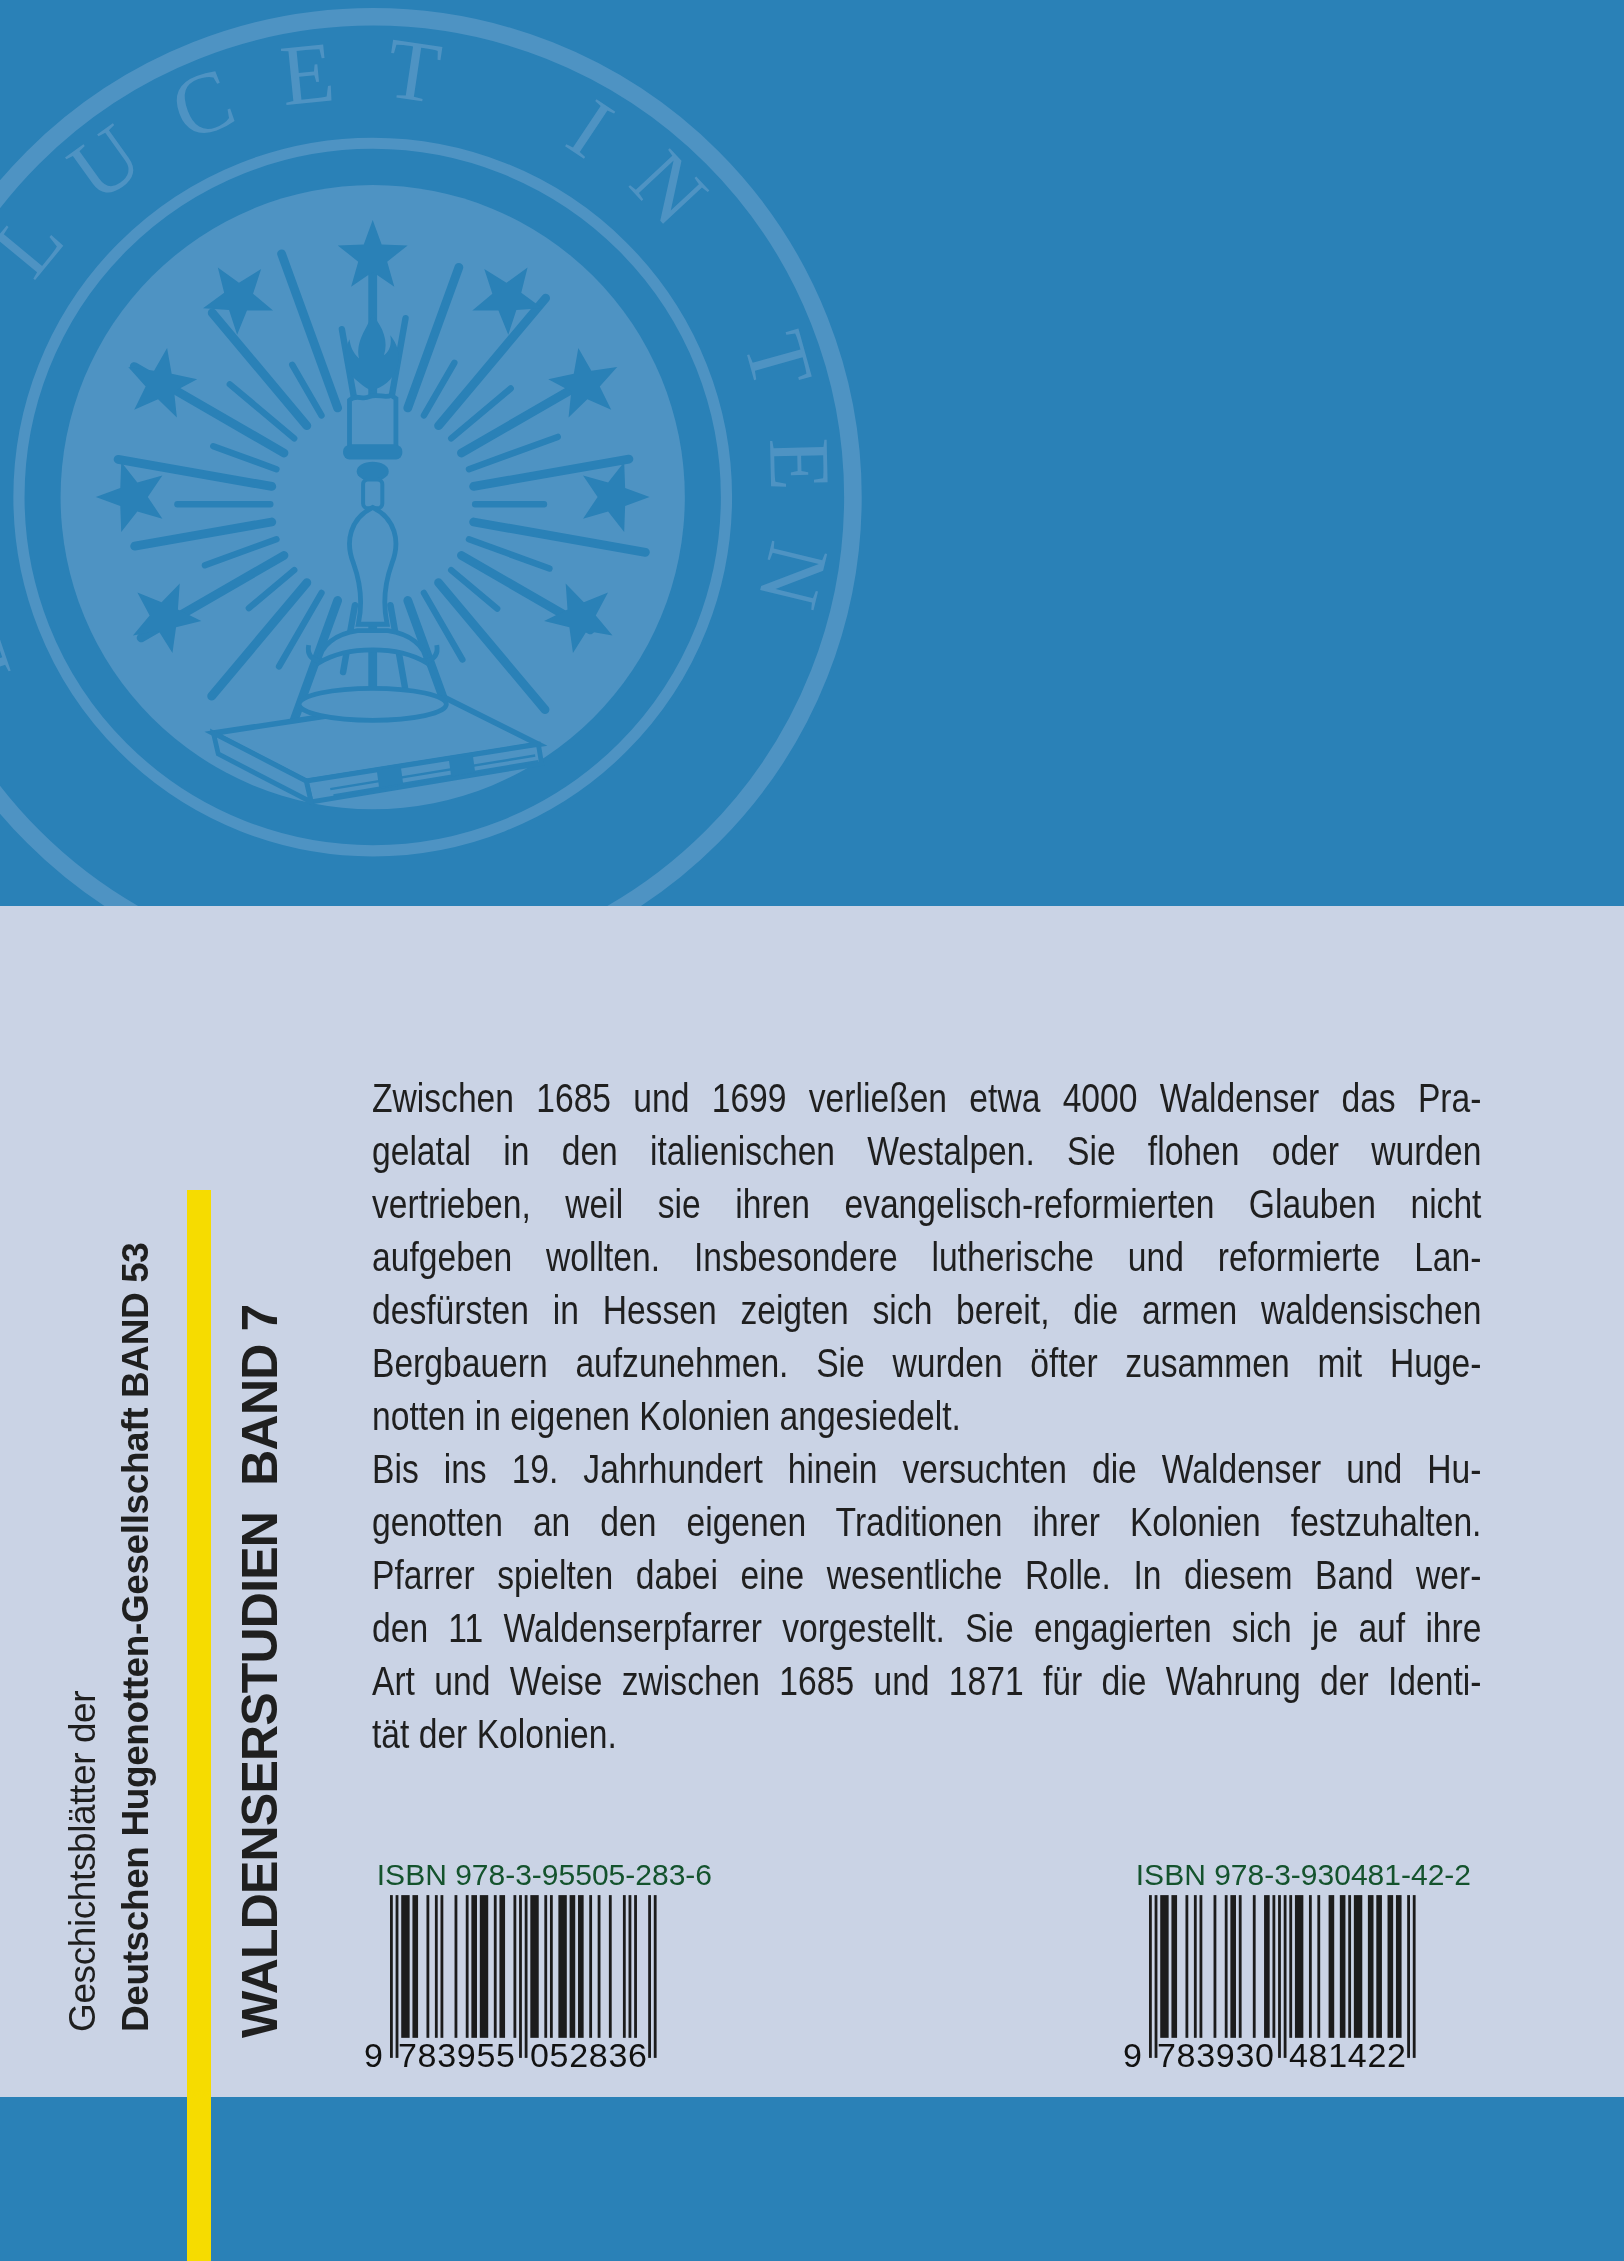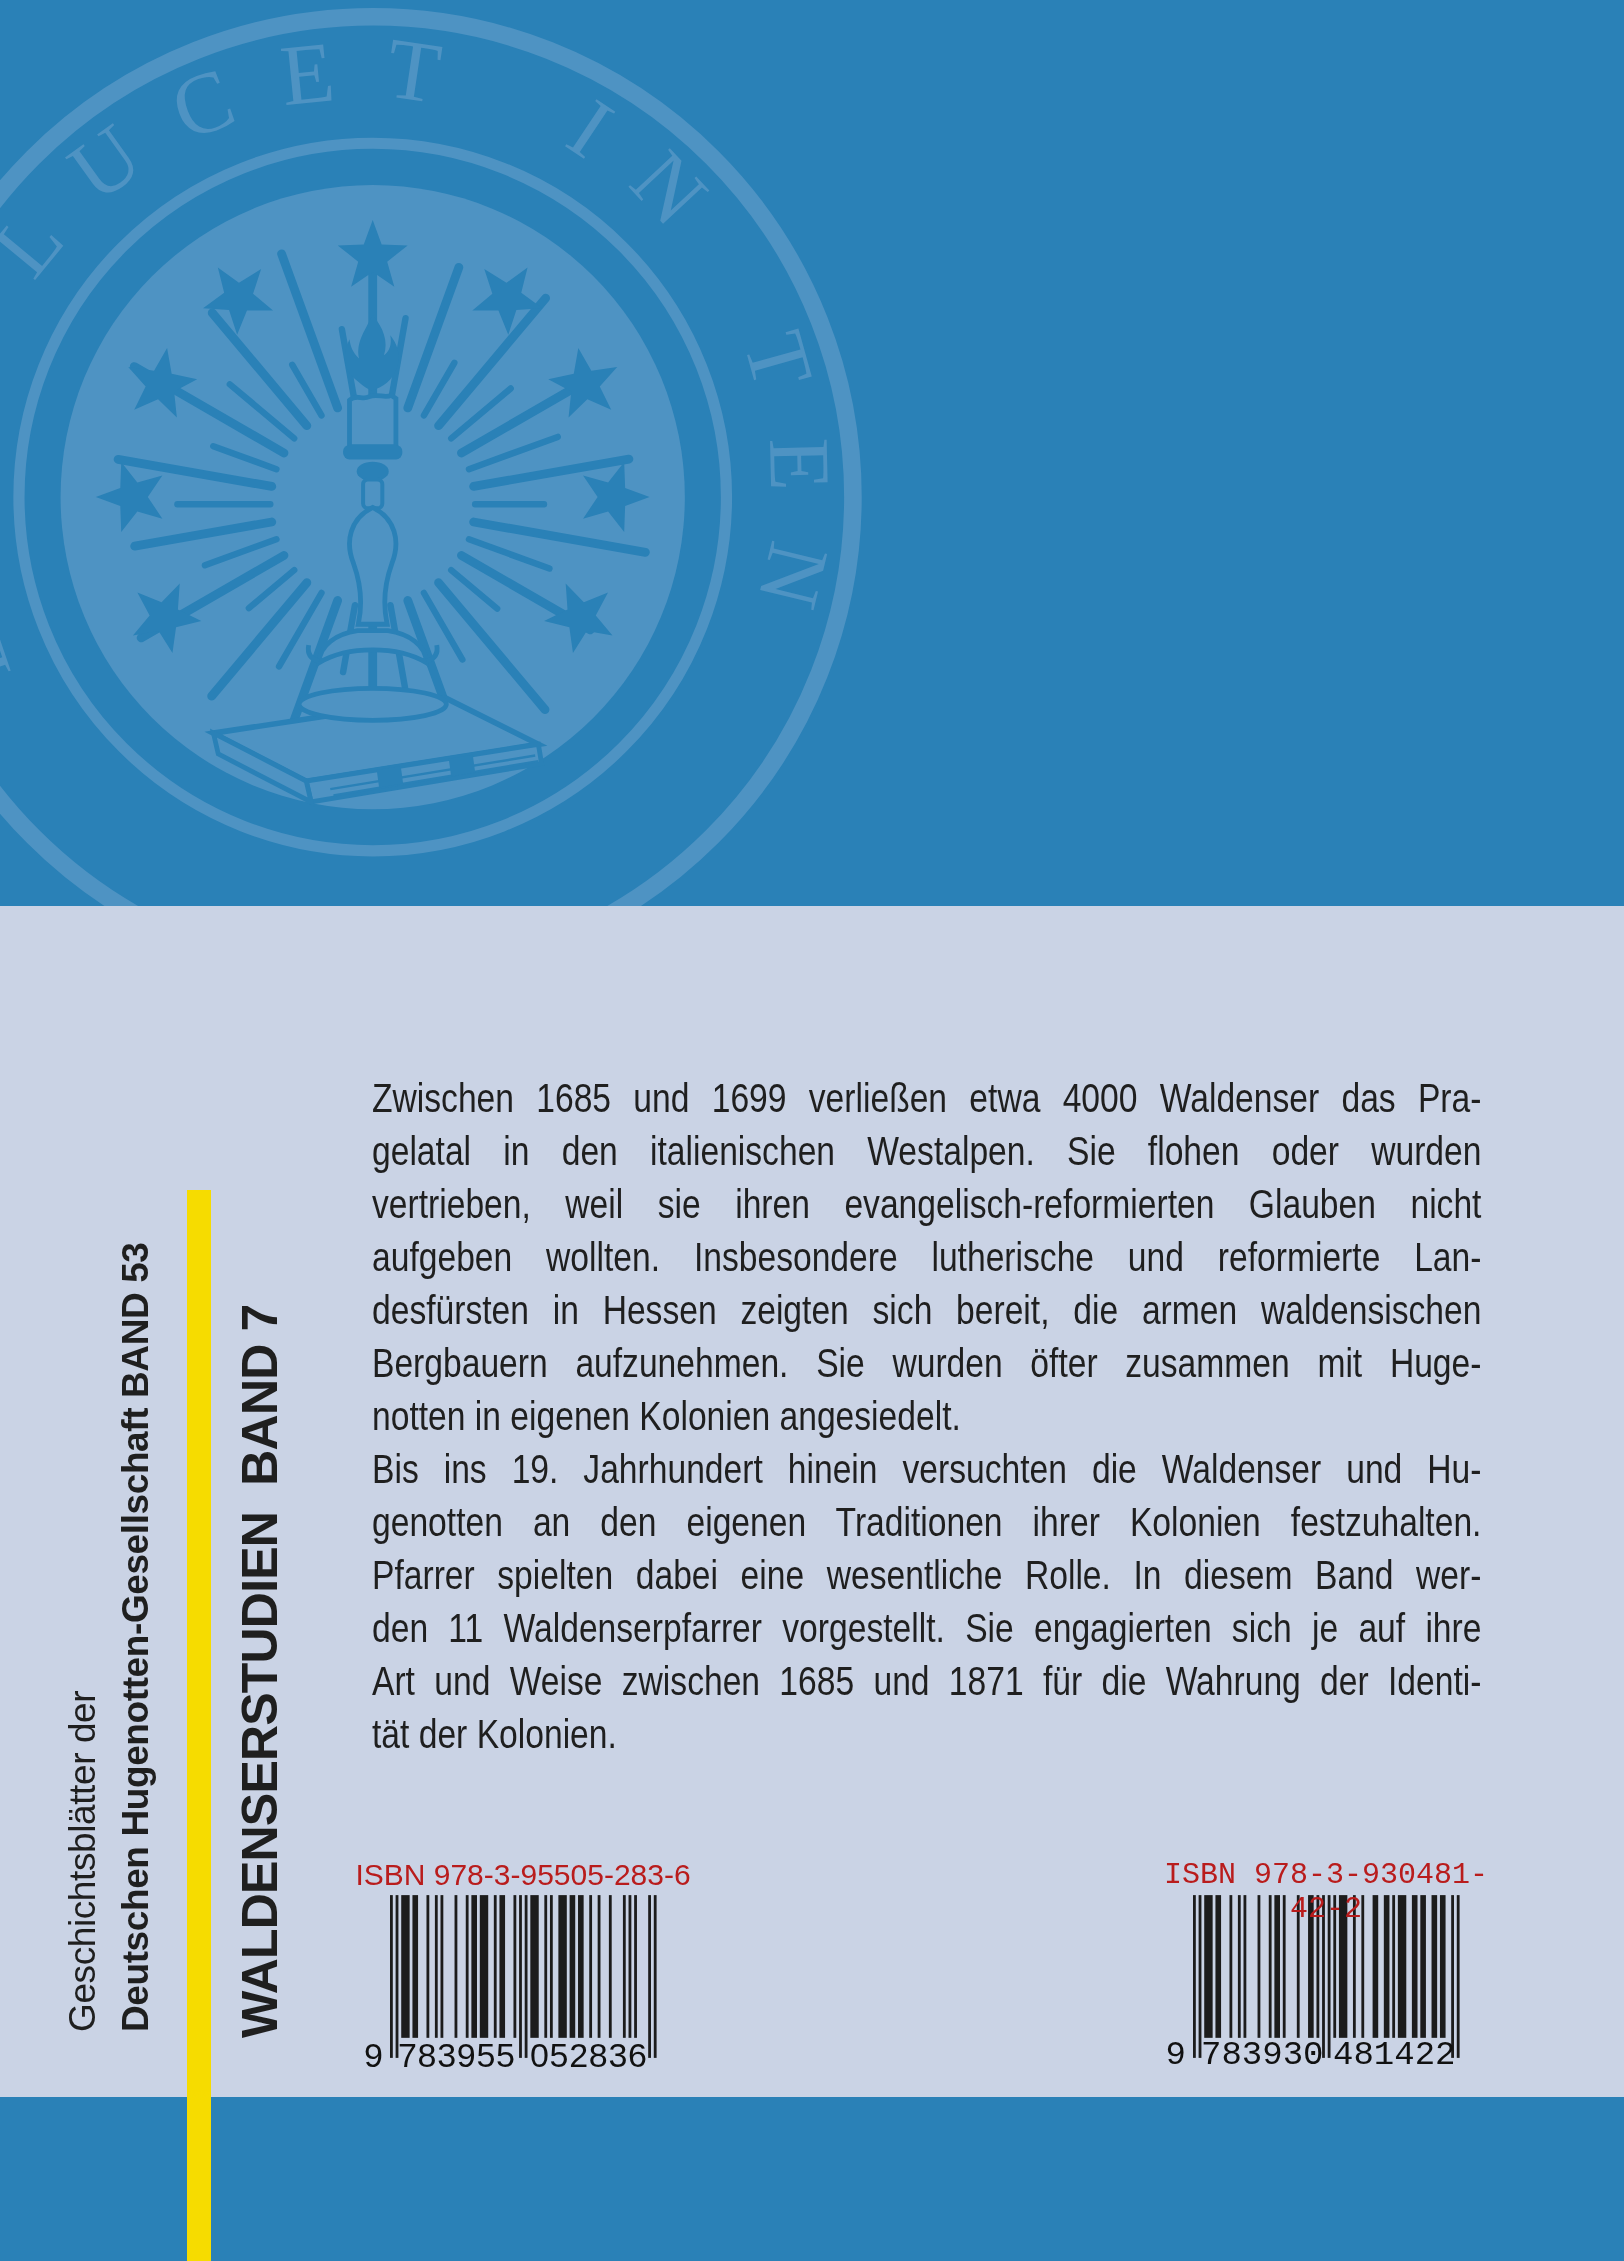--- a/index.html
+++ b/index.html
@@ -16,29 +16,29 @@
   .vt1{left:62px;top:2032px;font-size:37px;font-weight:400;letter-spacing:-0.4px;}
   .vt2{left:115px;top:2032px;font-size:37px;font-weight:700;letter-spacing:-0.4px;}
   .vt3{left:231px;top:2038px;font-size:50px;font-weight:700;letter-spacing:-0.8px;}
 
   .blurb{position:absolute;left:372px;top:1072px;width:1353px;transform:scaleX(.82);
          transform-origin:0 0;color:var(--ink);font-size:41px;line-height:53px;z-index:4;}
   .blurb .line{text-align:justify;text-align-last:justify;white-space:normal;}
   .blurb .line.end{text-align-last:left;}
 
   .bc{position:absolute;z-index:4;color:#111;}
-  .bc .isbn{position:absolute;top:-37px;left:-56px;width:378px;text-align:center;
-            font-size:30px;letter-spacing:0;color:#b91c1c;}
+  .bc .isbn{position:absolute;top:-37px;left:-56px;width:378px;text-align:right;
+            font-size:30px;letter-spacing:0;color:#14532d;}
   .bc svg{display:block;}
   .digits{position:absolute;top:141px;left:-37px;width:343px;height:38px;font-size:34px;}
   .digits .lead{position:absolute;left:0;top:0;width:30px;text-align:right;}
   .digits .g1{position:absolute;left:45px;top:0;width:117px;display:flex;justify-content:space-between;}
   .digits .g2{position:absolute;left:177px;top:0;width:117px;display:flex;justify-content:space-between;}
   #bc0{left:390px;top:1895px;}
-  #bc1{left:1193px;top:1895px;font-family:Liberation Mono, monospace;}
+  #bc1{left:1149px;top:1895px;}
 </style>
 </head>
 <body>
 
 <div class="cover" style="--blue: #2a81b7; --light: #4e93c3; --panel: #cad3e5; --yellow: #f6dc00; --ink: #1f1f1f; --imprint: #13303c;">
 
   <div class="band-top">
     <svg width="1625" height="906" viewBox="0 0 2029 1132">
       <defs>
         <path id="mottoArc" d="M 17.4 839.3 A 498 498 0 1 1 912.6 839.3" fill="none"></path>

